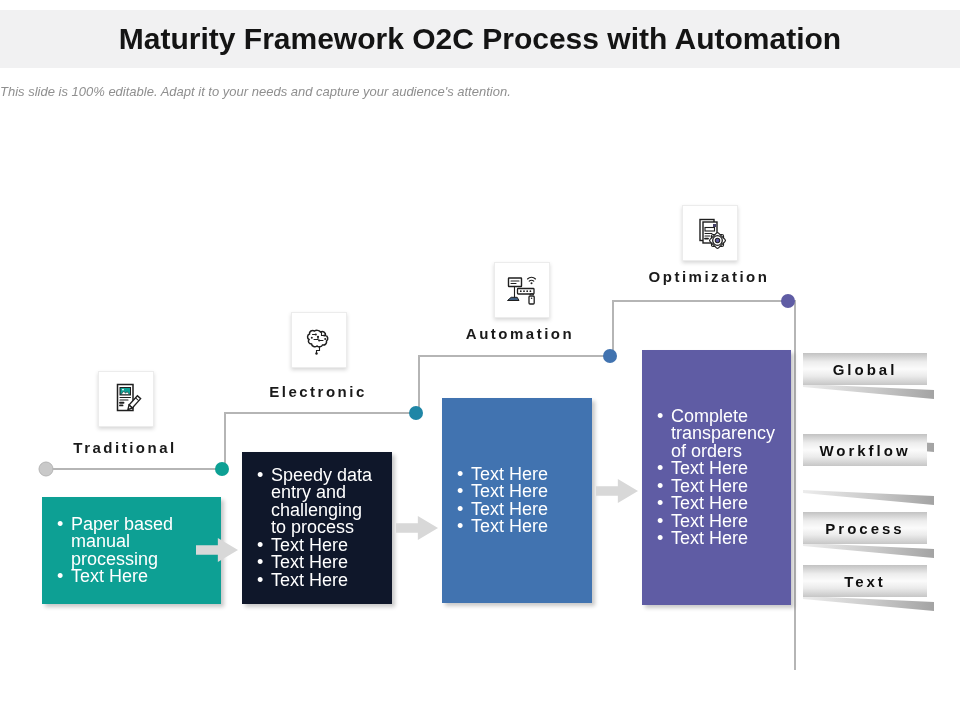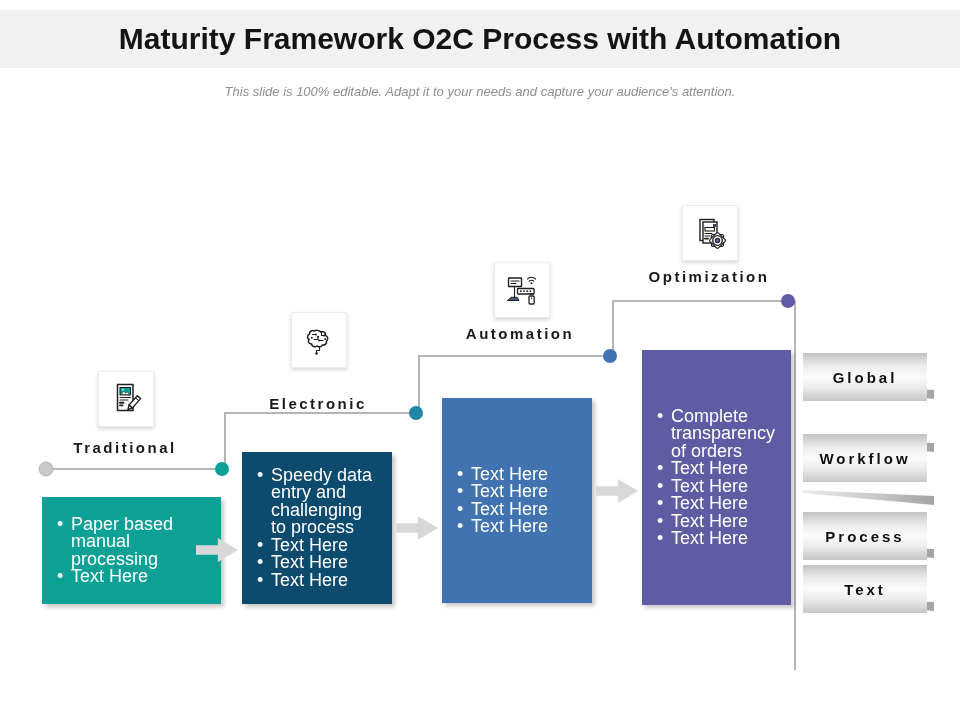--- a/index.html
+++ b/index.html
@@ -3,21 +3,21 @@
 <meta charset="utf-8">
 <style>
   html,body { margin:0; padding:0; background:#fff; }
   .slide { position:relative; width:960px; height:720px; background:#ffffff; overflow:hidden;
            font-family:"Liberation Sans", sans-serif; }
 
   
   .title-band { position:absolute; left:0; top:10px; width:960px; height:58px; background:#f1f1f2;
                 display:flex; align-items:center; justify-content:center; }
   .title { font-size:30px; font-weight:bold; color:#141414; white-space:nowrap; }
-  .subtitle { position:absolute; left:0; top:84px; width:960px; text-align:center;
+  .subtitle { position:absolute; left:0; top:84px; width:960px; 
               font-size:13px; font-style:italic; color:#8f8f8f; }
 
   
   .connector-svg { position:absolute; left:0; top:0; z-index:1; }
 
   
   .icon-card { position:absolute; width:54px; height:54px; background:#fff; border:1px solid #ececec;
                box-shadow:0 2px 4px rgba(0,0,0,0.16); display:flex; align-items:center; justify-content:center; z-index:2; }
   .stage-label { position:absolute; width:150px; text-align:center; font-size:15px; font-weight:bold;
                  letter-spacing:2.5px; color:#1a1a1a; z-index:2; white-space:nowrap; }
@@ -28,21 +28,21 @@
                padding:6px 12px 6px 14px; box-shadow:3px 3px 4px rgba(0,0,0,0.22); }
   .bullets { list-style:none; margin:0; padding:0; font-size:18px; line-height:17.5px; }
   .bullets li { position:relative; padding-left:15px; }
   .bullets li::before { content:"\2022"; position:absolute; left:1px; }
 
   
   .arrow { position:absolute; width:42px; height:30px; background:#d8d8d8; z-index:2;
            clip-path:polygon(0 34%, 52% 34%, 52% 10%, 100% 50%, 52% 90%, 52% 66%, 0 66%); }
 
   
-  .ribbon-banner { position:absolute; left:803px; width:124px; height:48px; z-index:2;
+  .ribbon-banner { position:absolute; left:803px; width:124px; height:32px; z-index:2;
                    background:linear-gradient(180deg,#c2c2c2 0%,#ededed 28%,#fbfbfb 50%,#ebebeb 72%,#c6c6c6 100%);
                    display:flex; align-items:center; justify-content:center;
                    font-size:15px; font-weight:bold; letter-spacing:3px; color:#101010; }
   .ribbon-fold { position:absolute; left:803px; width:131px; height:15px; z-index:1;
                  clip-path:polygon(0 0, 100% 40%, 100% 100%, 0 20%);
                  background:linear-gradient(to right,#ececec 0%,#c9c9c9 55%,#a3a3a3 100%); }
 
   .ico { display:block; }
   .ln { stroke:#1f1f1f; stroke-width:1.1; fill:none; stroke-linecap:round; }
   .lnb { stroke:#1f1f1f; stroke-width:1.9; fill:none; stroke-linecap:round; }
@@ -98,22 +98,22 @@
       <circle cx="15.5" cy="31.5" r="1.2" fill="#1f1f1f"></circle>
       <path class="ln" d="M11.5 12.5 h3 M13 17.5 h4 v-2.5 M20.5 10.5 v3 h2.5 M22 18.5 h-3.5"></path>
       <circle cx="14.8" cy="12.5" r="1.1" fill="#1f1f1f"></circle>
       <circle cx="17" cy="14.8" r="1.1" fill="#1f1f1f"></circle>
       <circle cx="23.3" cy="13.5" r="1.1" fill="#1f1f1f"></circle>
       <circle cx="18.2" cy="18.5" r="1.1" fill="#1f1f1f"></circle>
       <circle cx="10.8" cy="15.8" r="1" fill="#1f1f1f"></circle>
       <circle cx="24.2" cy="17" r="1" fill="#1f1f1f"></circle>
     </svg>
   </div>
-  <div class="stage-label" style="left:243px; top:383px;margin-top:12px;">Electronic</div>
-  <div class="stage-box" style="left: 242px; top: 452px; width: 150px; height: 152px; background-color: #0c4a6e;">
+  <div class="stage-label" style="left:243px; top:383px;">Electronic</div>
+  <div class="stage-box" style="left: 242px; top: 452px; width: 150px; height: 152px; background-color: #0f172a;">
     <ul class="bullets">
       <li>Speedy data entry and challenging to process</li>
       <li>Text Here</li>
       <li>Text Here</li>
       <li>Text Here</li>
     </ul>
   </div>
 
   <div class="arrow" style="left:396px; top:513px;"></div>
 

